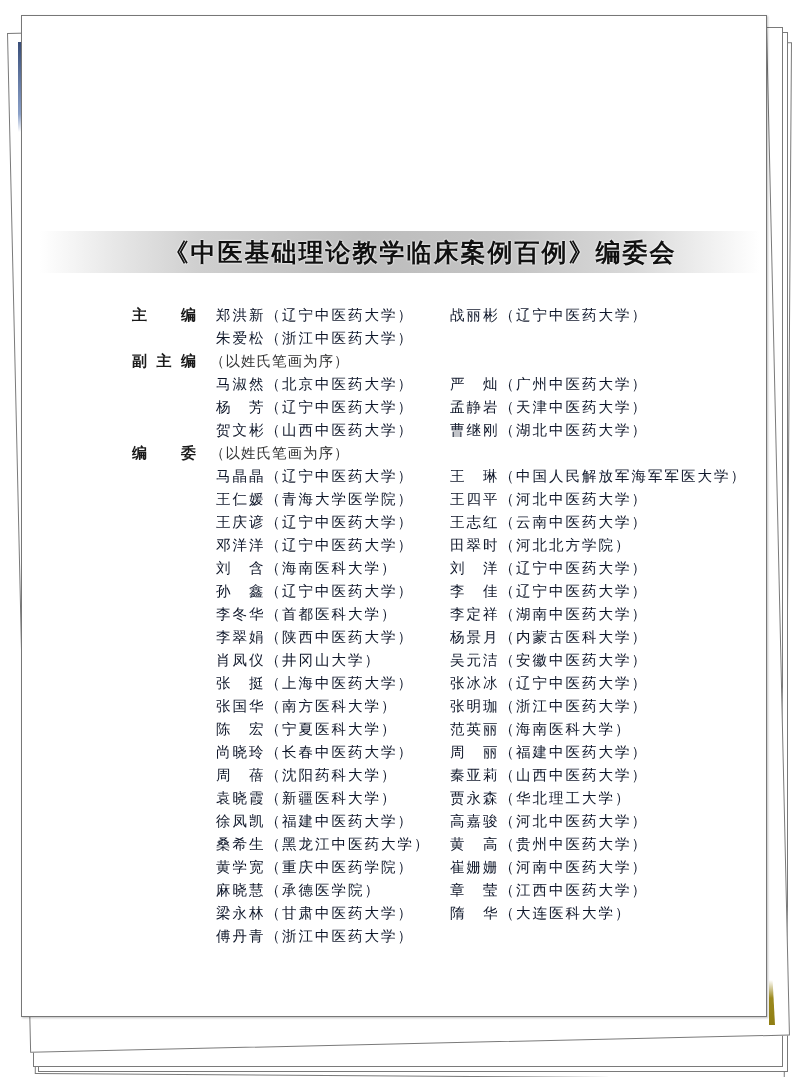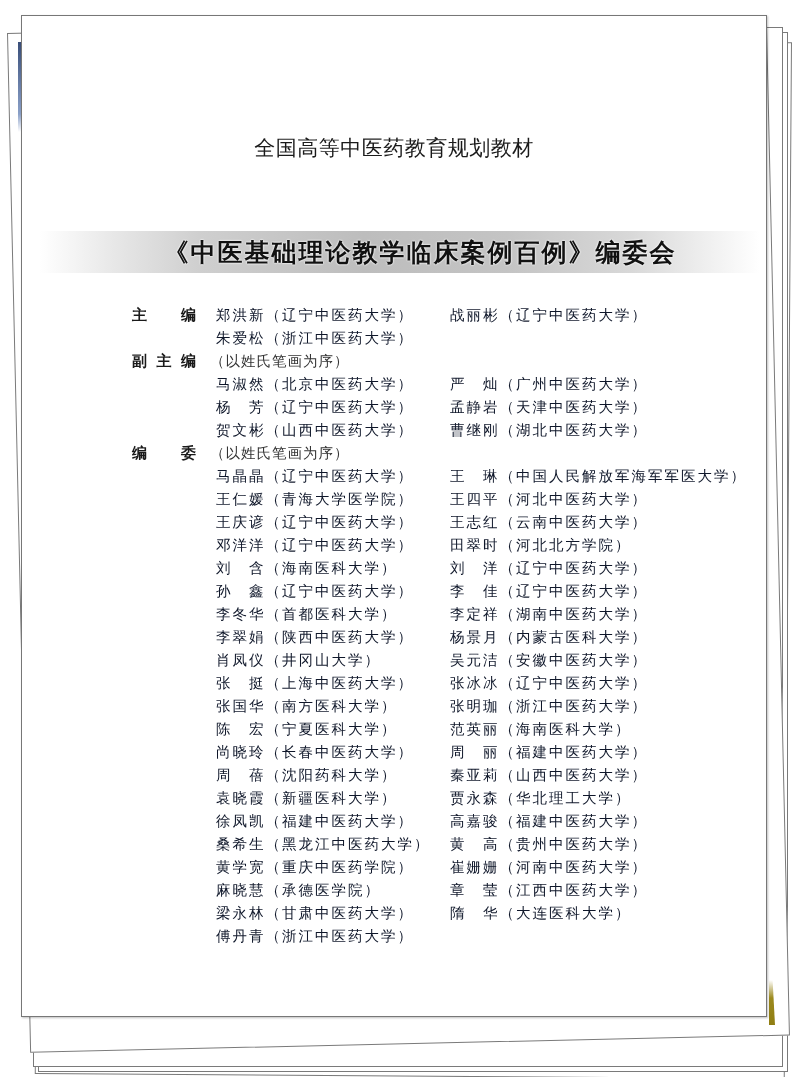--- a/index.html
+++ b/index.html
@@ -62,21 +62,20 @@
 <body>
 
 <div class="sheet sheet-back-r3"></div>
 <div class="sheet sheet-back-r2"></div>
 <div class="sheet sheet-back-r1"></div>
 <div class="sheet sheet-back-left"></div>
 <div class="blue-spine"></div>
 <div class="gold-spine"></div>
 
 <div class="page">
-  <div class="header-line hl1">全国高等中医药教育规划教材</div>
 
   <div class="banner">
     <span class="banner-title">《中医基础理论教学临床案例百例》编委会</span>
   </div>
 
   <div class="committee">
 
     <div class="row">
       <span class="role spread">
         <span>主</span>
@@ -173,21 +172,21 @@
         <div class="row">
           <span class="entry col1">周　蓓（沈阳药科大学）</span>
           <span class="entry col2">秦亚莉（山西中医药大学）</span>
         </div>
         <div class="row">
           <span class="entry col1">袁晓霞（新疆医科大学）</span>
           <span class="entry col2">贾永森（华北理工大学）</span>
         </div>
         <div class="row">
           <span class="entry col1">徐凤凯（福建中医药大学）</span>
-          <span class="entry col2">高嘉骏（福建中医药大学）</span>
+          <span class="entry col2">高嘉骏（河北中医药大学）</span>
         </div>
         <div class="row">
           <span class="entry col1">桑希生（黑龙江中医药大学）</span>
           <span class="entry col2">黄　高（贵州中医药大学）</span>
         </div>
         <div class="row">
           <span class="entry col1">黄学宽（重庆中医药学院）</span>
           <span class="entry col2">崔姗姗（河南中医药大学）</span>
         </div>
         <div class="row">

